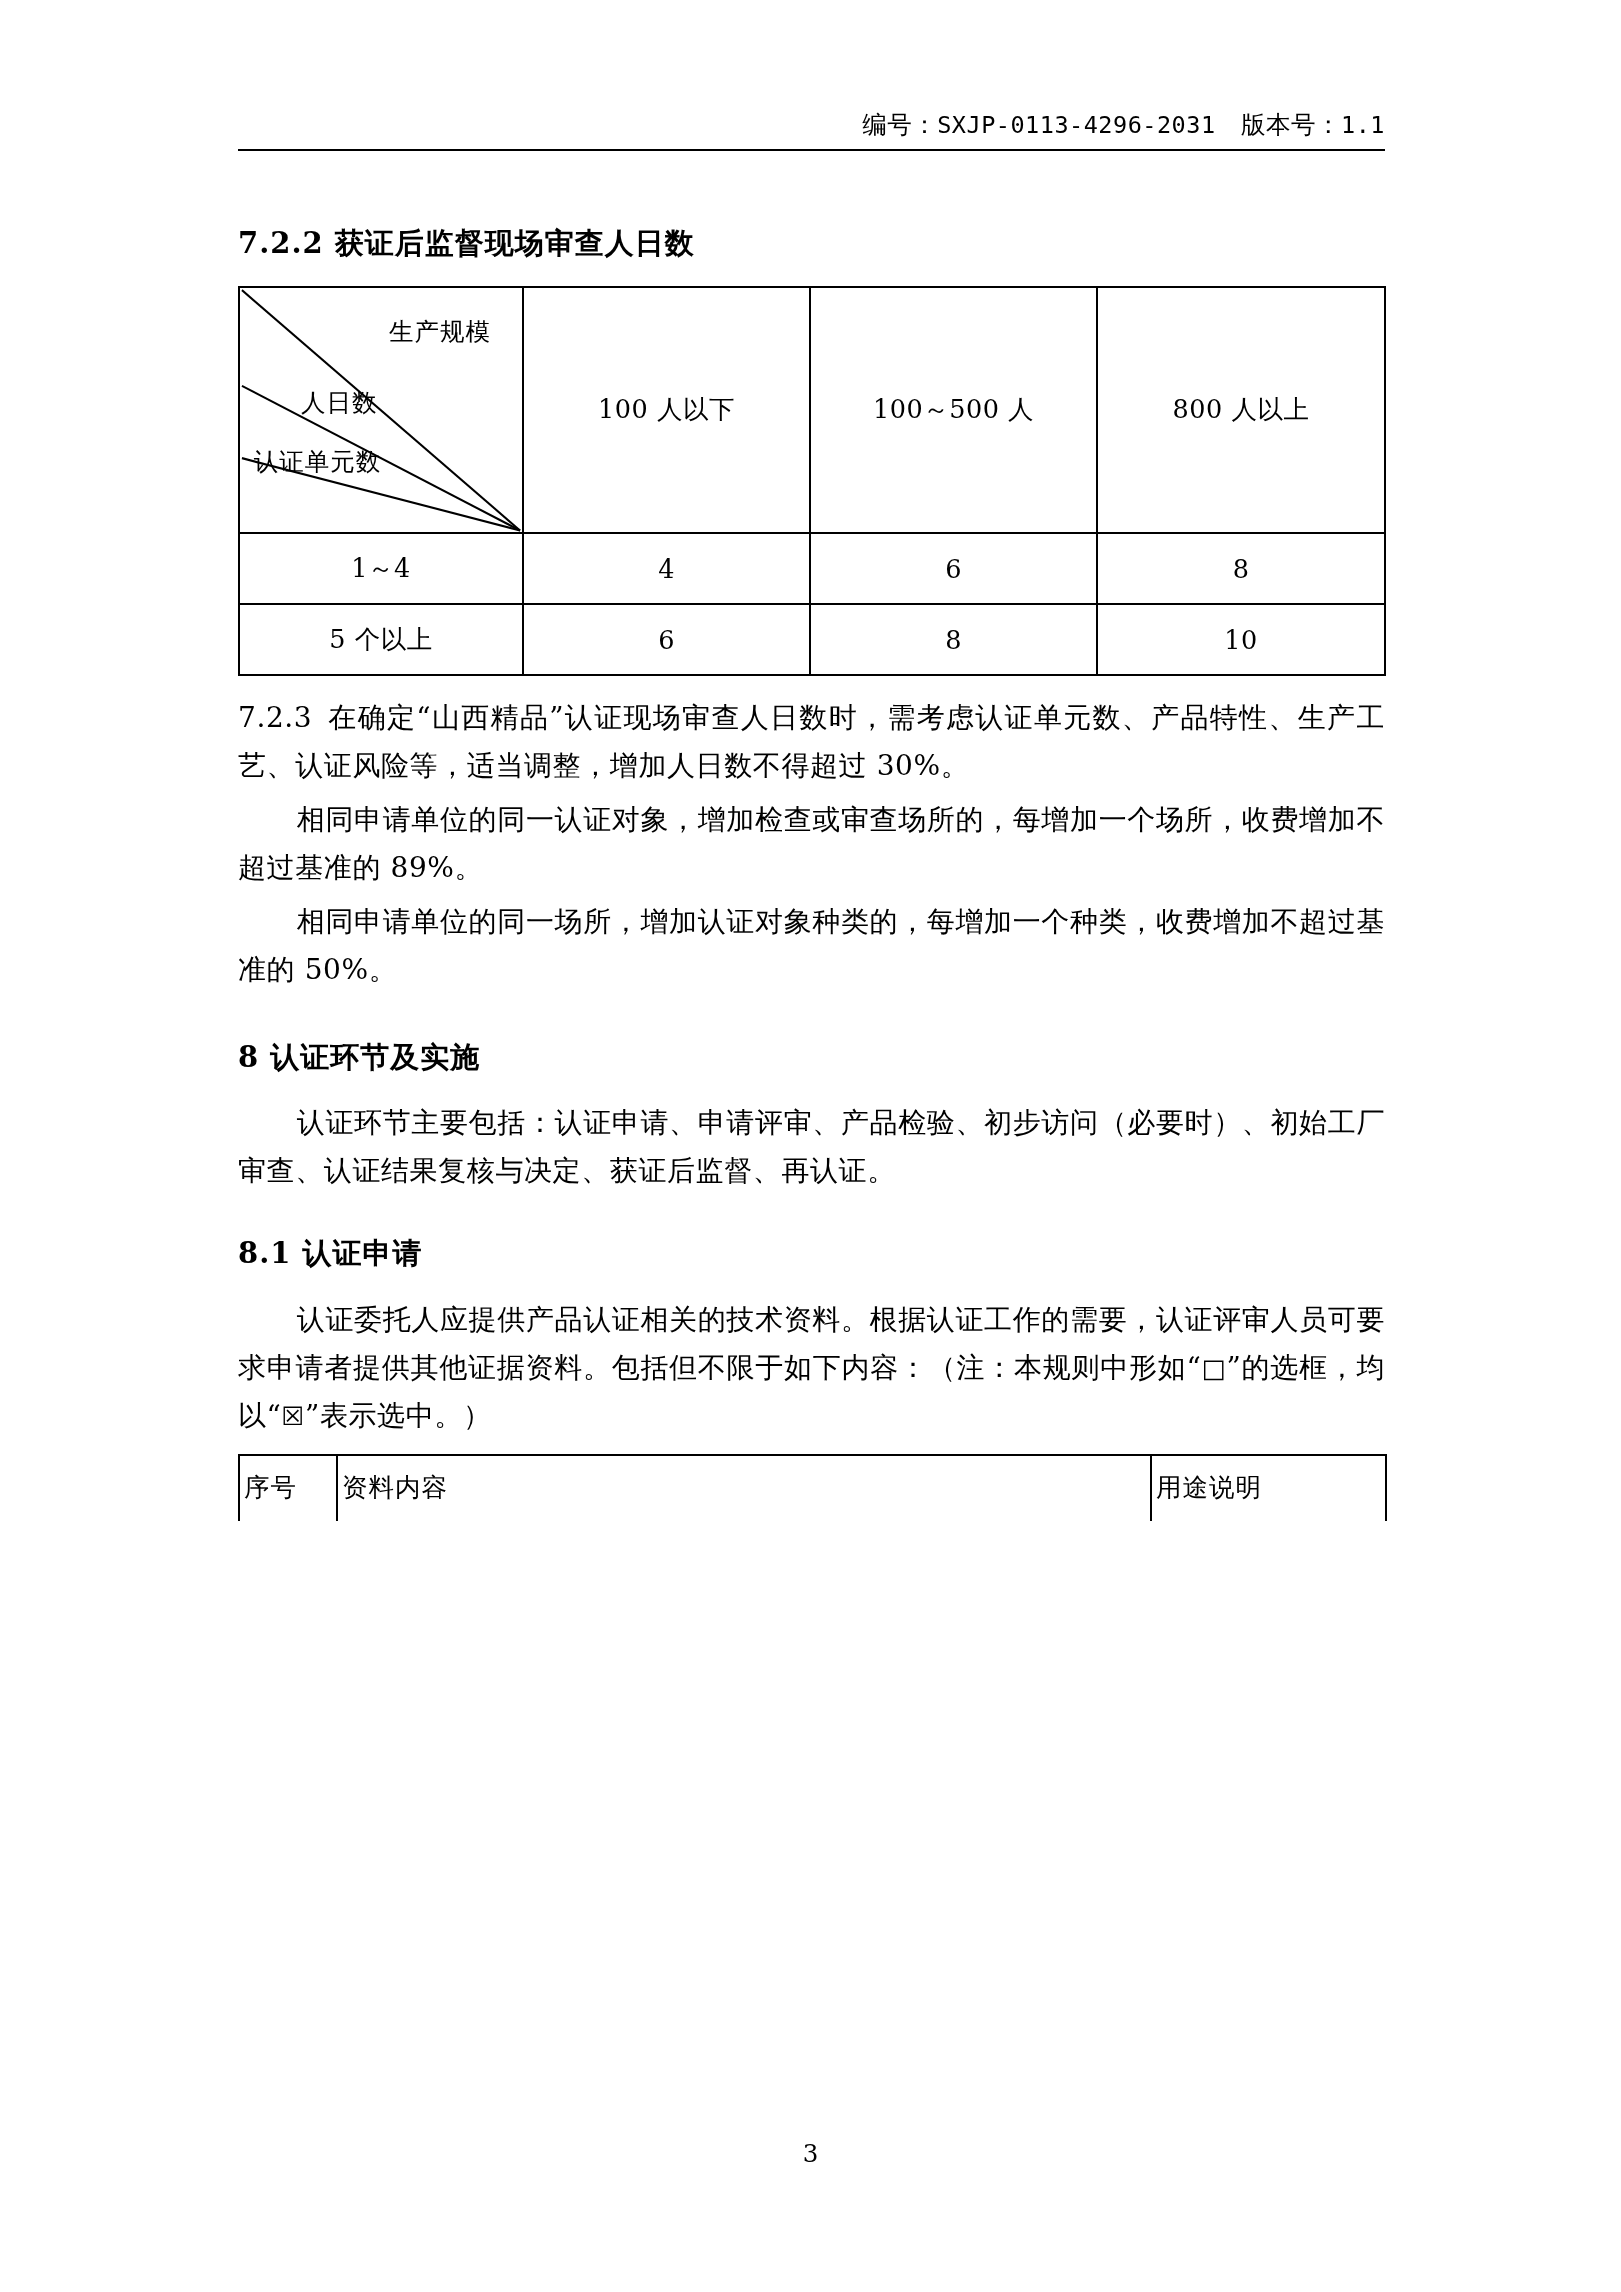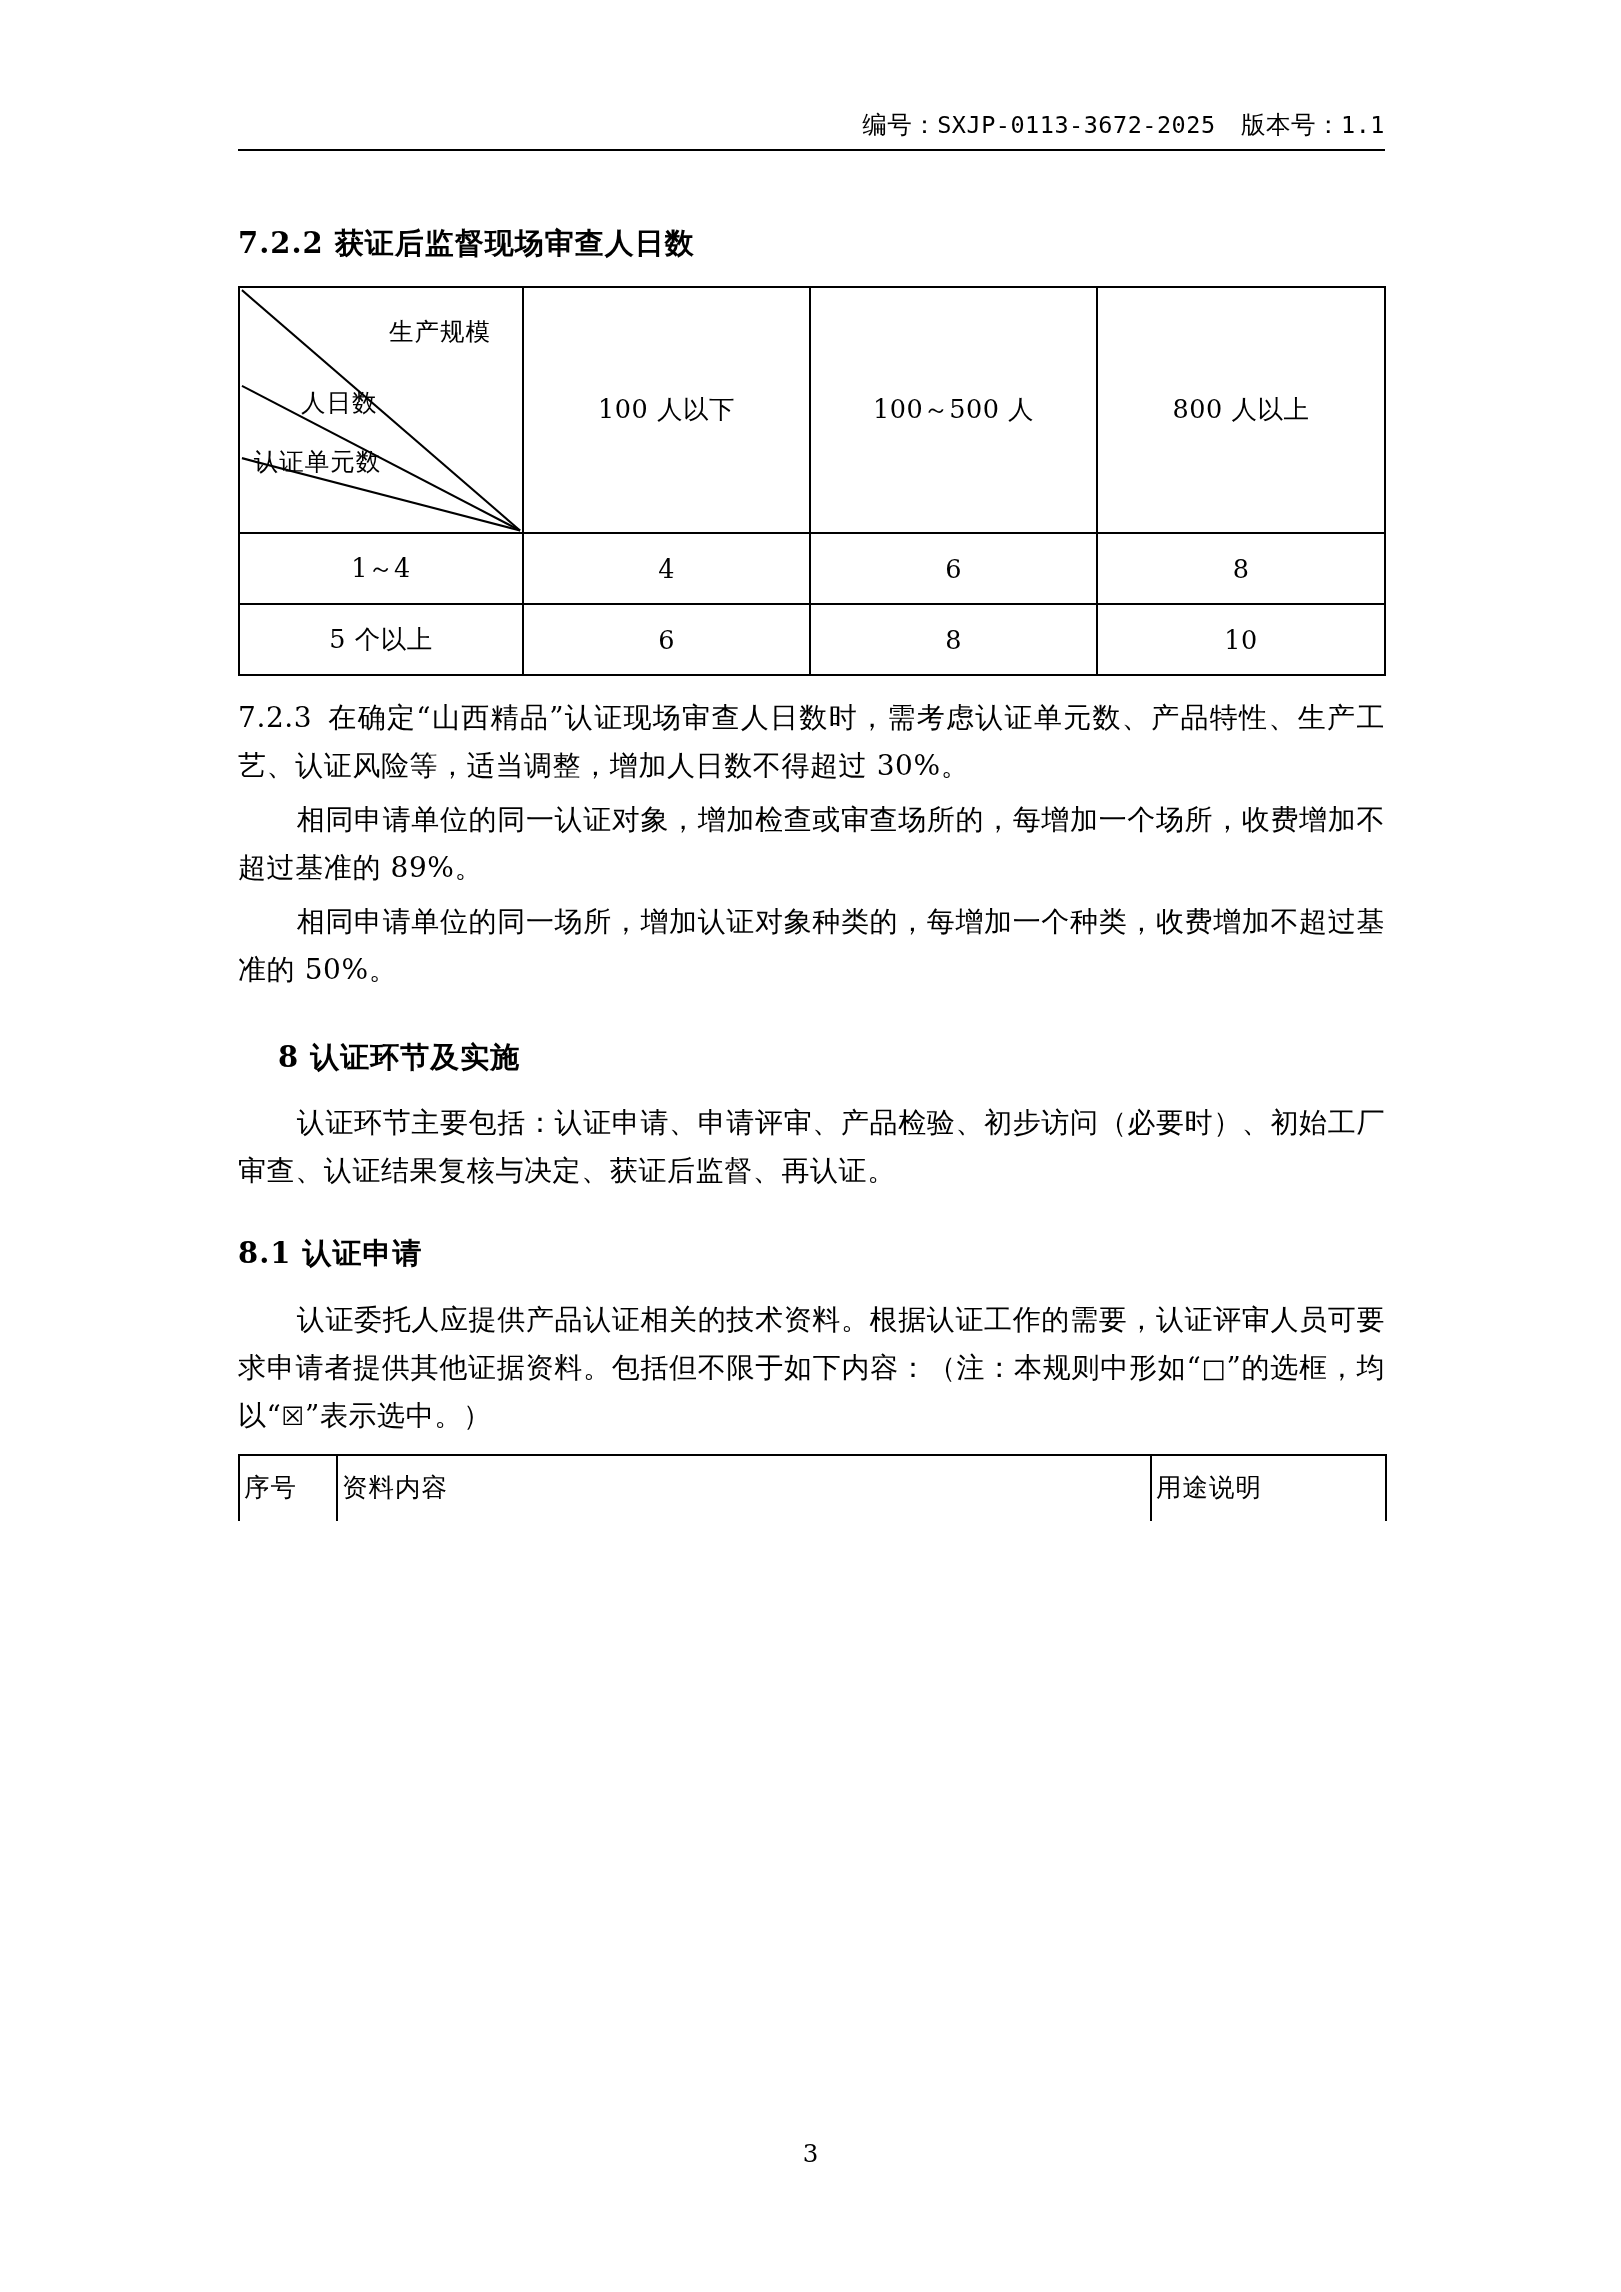--- a/index.html
+++ b/index.html
@@ -146,21 +146,21 @@
     font-size: 24.5px;
     font-family: "DejaVu Serif", "Liberation Serif", serif;
   }
 </style>
 </head>
 <body>
 
 <div class="page">
 
   <div class="header">
-    <span>编号：</span><span class="hdr-code">SXJP-0113-3672-2025</span><span class="hdr-gap"></span><span>版本号：</span><span class="hdr-code">1.1</span>
+    <span>编号：</span><span class="hdr-code">SXJP-0113-4296-2031</span><span class="hdr-gap"></span><span>版本号：</span><span class="hdr-code">1.1</span>
   </div>
   <div class="header-rule"></div>
 
   <div class="content">
 
     <h2 class="sec-title">7.2.2 获证后监督现场审查人日数</h2>
 
     <table class="doc-table">
       <colgroup>
         <col style="width:284px">
@@ -198,21 +198,21 @@
         </tr>
       </tbody>
     </table>
 
     <p class="body-text"><span class="num-lead">7.2.3</span><span>在确定“山西精品”认证现场审查人日数时，需考虑认证单元数、产品特性、生产工艺、认证风险等，适当调整，增加人日数不得超过 30%。</span></p>
 
     <p class="body-text indent">相同申请单位的同一认证对象，增加检查或审查场所的，每增加一个场所，收费增加不超过基准的 89%。</p>
 
     <p class="body-text indent">相同申请单位的同一场所，增加认证对象种类的，每增加一个种类，收费增加不超过基准的 50%。</p>
 
-    <h2 class="sec-title" style="margin-top:43px;margin-left:40px;">8 认证环节及实施</h2>
+    <h2 class="sec-title" style="margin-top:43px;">8 认证环节及实施</h2>
 
     <p class="body-text indent">认证环节主要包括：认证申请、申请评审、产品检验、初步访问（必要时）、初始工厂审查、认证结果复核与决定、获证后监督、再认证。</p>
 
     <h2 class="sec-title" style="margin-top:39px;">8.1  认证申请</h2>
 
     <p class="body-text indent"><span>认证委托人应提供产品认证相关的技术资料。根据认证工作的需要，认证评审人员可要求申请者提供其他证据资料。包括但不限于如下内容：（注：本规则中形如“</span><span class="checkbox-glyph">□</span><span>”的选框，均以“</span><span class="checkbox-glyph">☒</span><span>”表示选中。）</span></p>
 
     <table class="bottom-table">
       <colgroup>
         <col style="width:98px">

